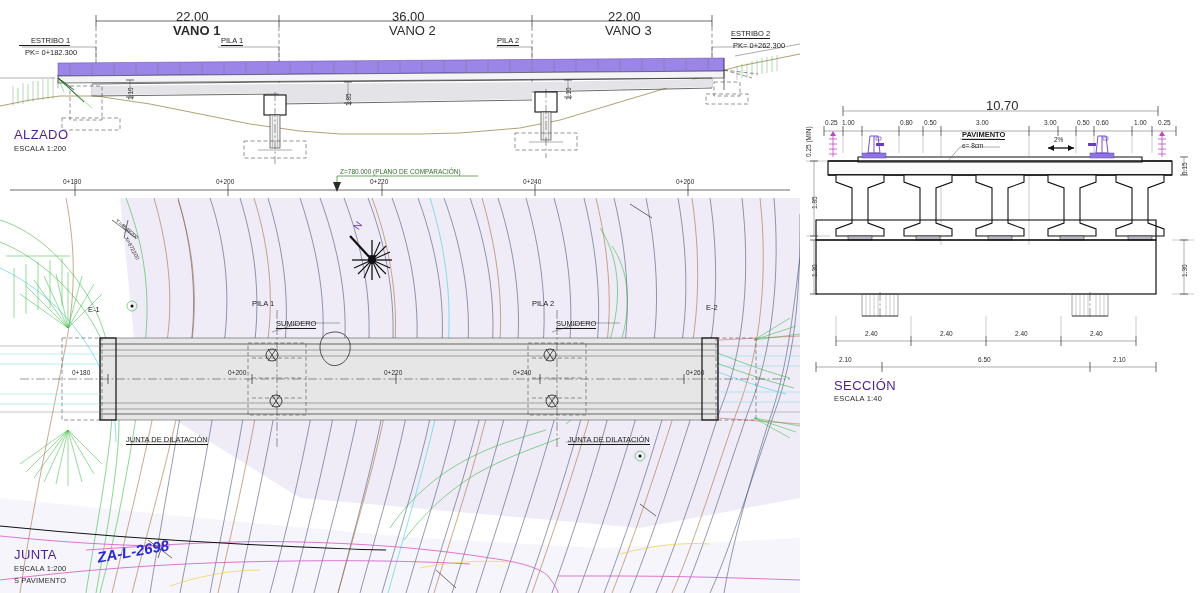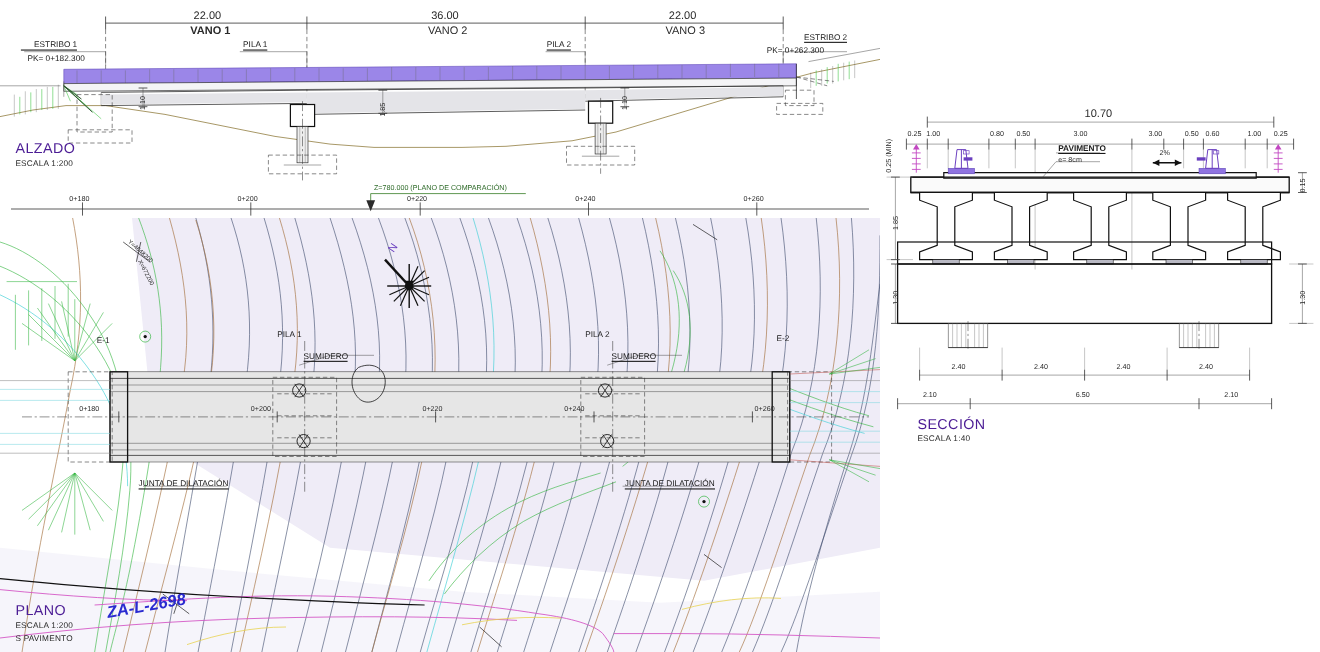--- a/index.html
+++ b/index.html
@@ -1,21 +1,21 @@
 <!DOCTYPE html>
 <html><head>
 <meta charset="utf-8">
 <style>
   html,body{margin:0;padding:0;background:#ffffff;}
   body{width:1200px;height:593px;overflow:hidden;
        font-family:"Liberation Sans","DejaVu Sans",sans-serif;color:#1a1a1a;}
   #sheet{position:relative;width:1200px;height:593px;background:#fff;}
 
   .lbl{position:absolute;white-space:nowrap;line-height:1;}
-  .dimtxt{font-size:10px;color:#2a2a2a;}
+  .dimtxt{font-size:13px;color:#2a2a2a;}
   .dimtxt-s{font-size:6.5px;color:#2a2a2a;}
   .anno{font-size:7.5px;color:#1a1a1a;}
   .anno-u{font-size:7.5px;color:#1a1a1a;border-bottom:1px solid #1a1a1a;padding-bottom:.5px;}
   .title-v{font-size:13px;color:#4c1d95;letter-spacing:.4px;}
   .title-s{font-size:7.5px;color:#2a2a2a;letter-spacing:.2px;}
   .vert{transform-origin:0 0;transform:rotate(-90deg);}
 
   svg{display:block;position:absolute;left:0;top:0;overflow:visible;}
   .pane{position:absolute;overflow:hidden;}
 
@@ -212,21 +212,21 @@
     <span class="lbl dimtxt" style="left:392px;top:10px;">36.00</span>
     <span class="lbl dimtxt" style="left:389px;top:24px;">VANO 2</span>
     <span class="lbl dimtxt" style="left:608px;top:10px;">22.00</span>
     <span class="lbl dimtxt" style="left:605px;top:24px;">VANO 3</span>
 
     <span class="lbl anno-u" style="left:19px;top:37px;padding-left:12px;">ESTRIBO 1</span>
     <span class="lbl anno" style="left:25px;top:49px;">PK= 0+182.300</span>
     <span class="lbl anno-u" style="left:221px;top:37px;">PILA 1</span>
     <span class="lbl anno-u" style="left:497px;top:37px;">PILA 2</span>
     <span class="lbl anno-u" style="left:731px;top:30px;">ESTRIBO 2</span>
-    <span class="lbl anno" style="left:697px;top:42px;">PK= 0+262.300</span>
+    <span class="lbl anno" style="left:733px;top:42px;">PK= 0+262.300</span>
 
     <span class="lbl dimtxt-s vert" style="left:128px;top:100px;">1.10</span>
     <span class="lbl dimtxt-s vert" style="left:346px;top:106px;">1.85</span>
     <span class="lbl dimtxt-s vert" style="left:566px;top:100px;">1.10</span>
 
     <span class="lbl title-v" style="left:14px;top:128px;">ALZADO</span>
     <span class="lbl title-s" style="left:14px;top:145px;">ESCALA 1:200</span>
 
     <span class="lbl dimtxt-s" style="left:340px;top:169px;color:#2f6b2a;">Z=780.000 (PLANO DE COMPARACIÓN)</span>
     <span class="lbl dimtxt-s" style="left:63px;top:179px;">0+180</span>
@@ -698,18 +698,18 @@
     <span class="lbl dimtxt-s" style="left:513px;top:172px;">0+240</span>
     <span class="lbl dimtxt-s" style="left:686px;top:172px;">0+260</span>
 
     <span class="lbl" style="left:352px;top:28px;font-size:10px;color:#6a3fbf;transform:rotate(-55deg);transform-origin:0 0;">N</span>
 
     <span class="lbl" style="left:96px;top:352px;font-size:15px;font-weight:bold;font-style:italic;color:#2a2ad0;transform:rotate(-10deg);transform-origin:0 0;">ZA-L-2698</span>
 
     <span class="lbl dimtxt-s" style="left:118px;top:20px;transform:rotate(42deg);transform-origin:0 0;font-size:5.5px;">Y=4648200</span>
     <span class="lbl dimtxt-s" style="left:128px;top:38px;transform:rotate(62deg);transform-origin:0 0;font-size:5.5px;">X=672200</span>
 
-    <span class="lbl title-v" style="left:14px;top:350px;">PLANO</span>
+    <span class="lbl title-v" style="left:14px;top:350px;">JUNTA</span>
     <span class="lbl title-s" style="left:14px;top:367px;">ESCALA 1:200</span>
     <span class="lbl title-s" style="left:14px;top:379px;">S  PAVIMENTO</span>
   </div>
 
 </div>
 
 </body></html>

